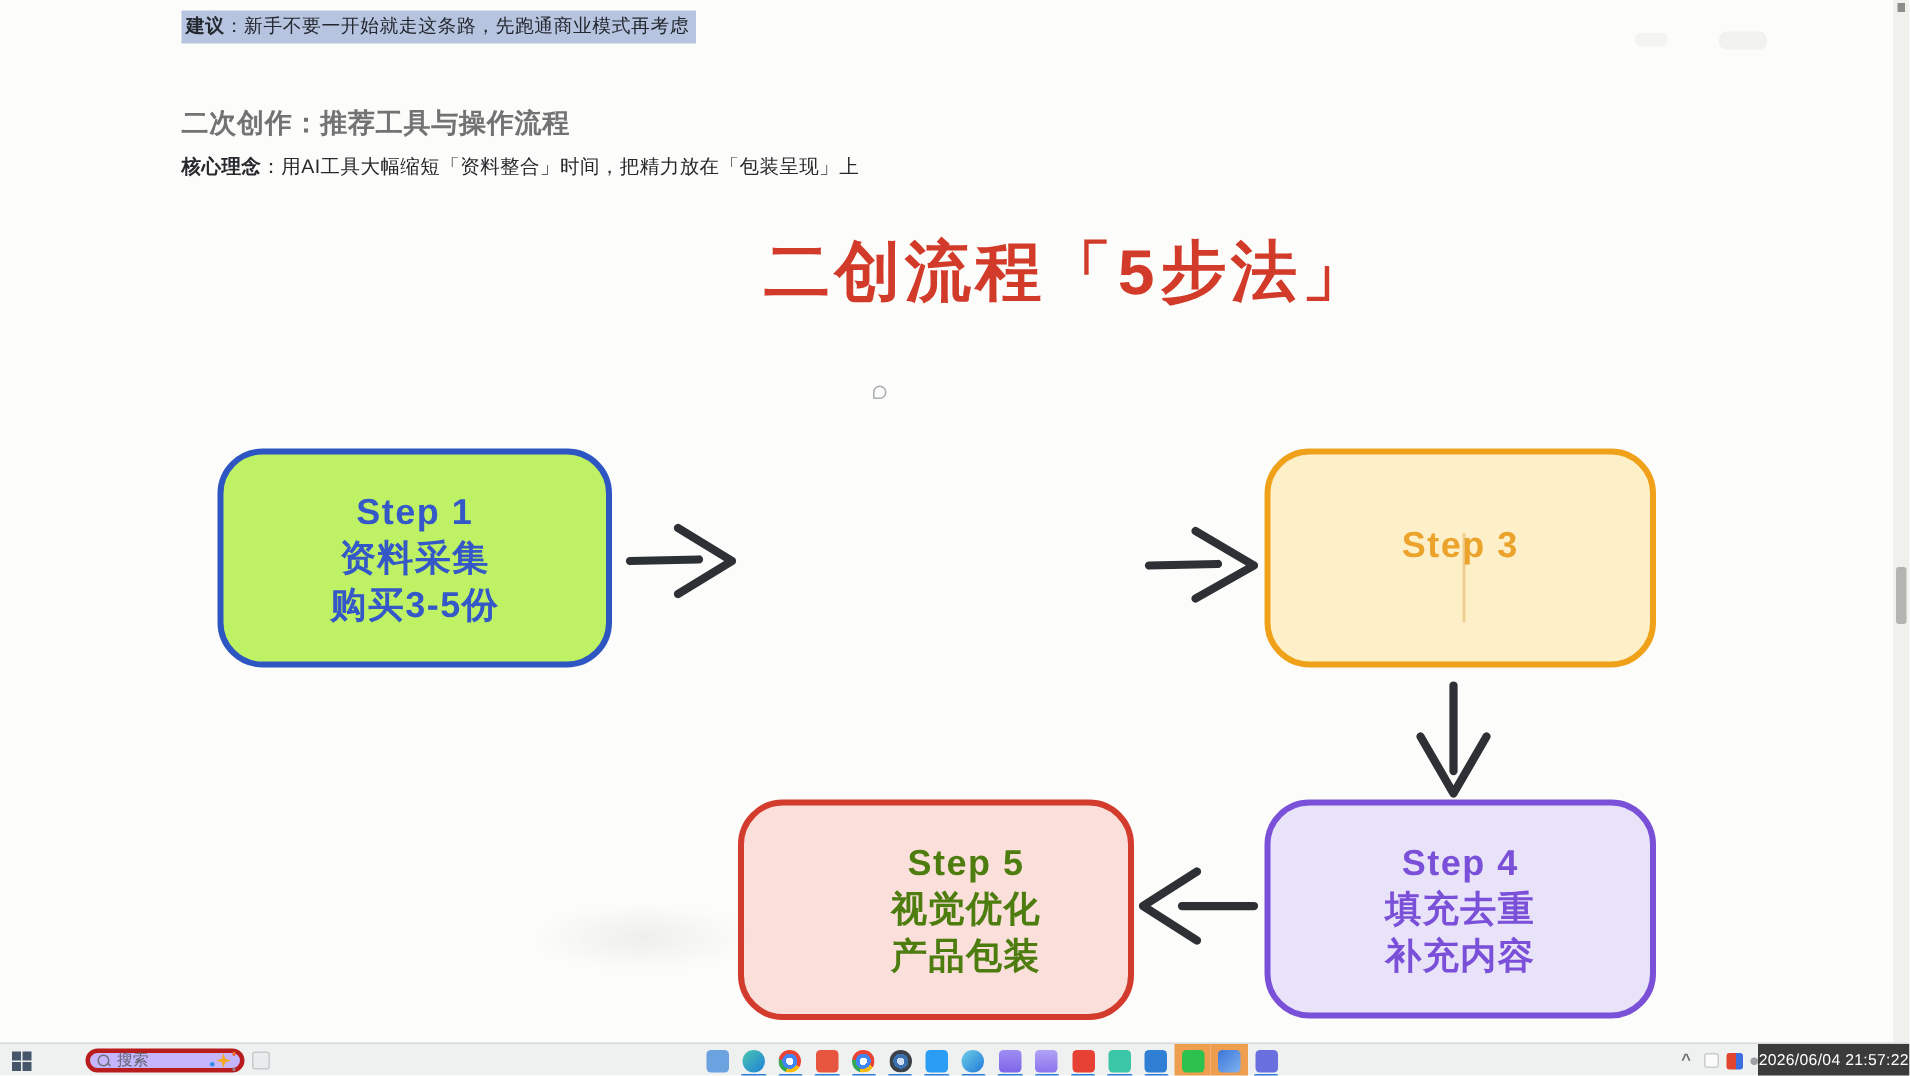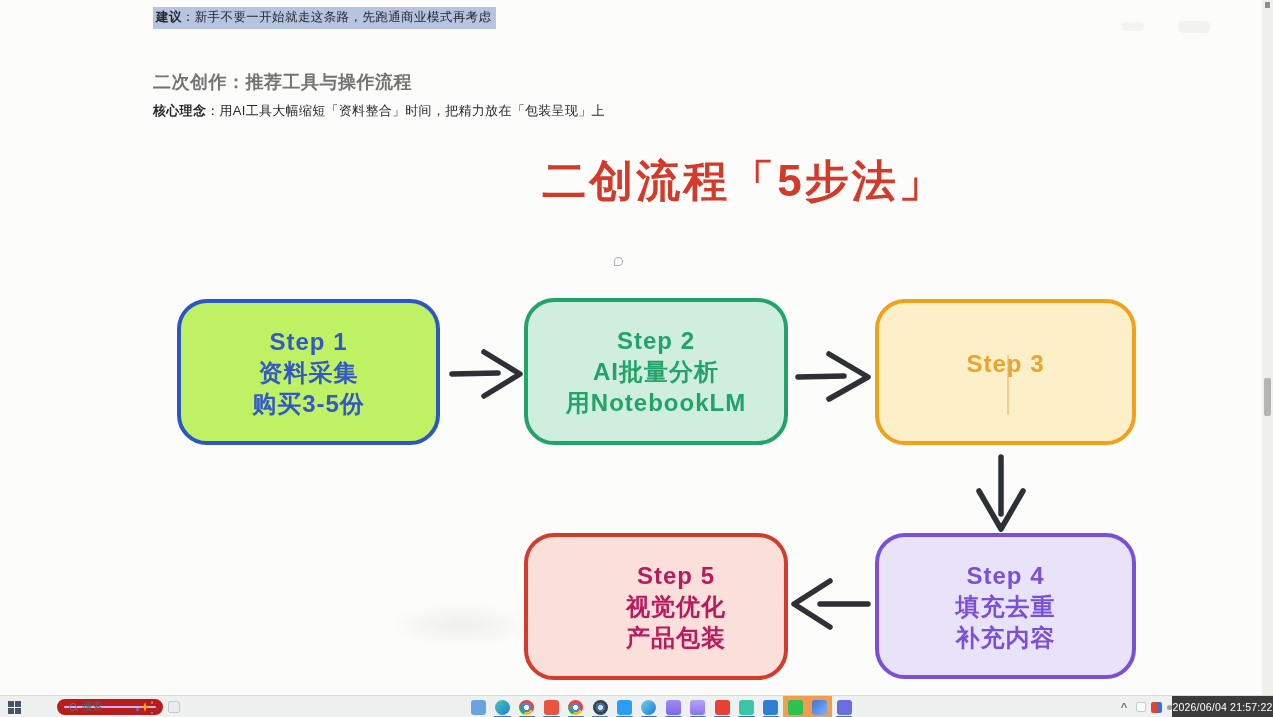--- a/index.html
+++ b/index.html
@@ -1,21 +1,21 @@
 <!DOCTYPE html>
 <html><head>
 <meta charset="utf-8">
 <style>
   * { margin:0; padding:0; box-sizing:border-box; }
   html,body { width:1273px; height:717px; overflow:hidden; }
   body { font-family:"Liberation Sans", sans-serif; }
   .screen { position:relative; width:1273px; height:717px; background:#fcfcfa; }
 
   
-  .slide { position:absolute; inset:0 0 22px 0; background:#fcfcfa; overflow:hidden;margin-left:32px; }
+  .slide { position:absolute; inset:0 0 22px 0; background:#fcfcfa; overflow:hidden; }
 
   .tip { position:absolute; left:121px; top:7px; font-size:12.5px; color:#23272e;
          padding:2px 5px 3px 3px; letter-spacing:0.4px; }
   .tip b { font-weight:700; }
 
   .heading { position:absolute; left:121px; top:70px; font-size:18px; font-weight:700;
              color:#737373; letter-spacing:0.5px; }
   .concept { position:absolute; left:121px; top:102px; font-size:13px; color:#26282c; letter-spacing:0.3px; }
   .concept b { font-weight:700; }
 
@@ -57,21 +57,21 @@
   
   .taskbar { position:absolute; left:0; bottom:0; width:1273px; height:22px;
              background:#eff1f1; border-top:1px solid #d8dadb; }
   .start { position:absolute; left:8px; top:4px; width:24px; height:14px;
            display:flex; align-items:center; }
   .win-logo { width:13px; height:13px; display:grid; grid-template-columns:6px 6px;
               grid-template-rows:6px 6px; gap:1px; }
   .win-logo span { background:#45566a; }
 
   .searchbox { position:absolute; left:57px; top:3px; width:106px; height:16px; background:#c4b5fd;
-               border:7px solid #b91c1c; border-radius:8px; display:flex; align-items:center;
+               border:3px solid #b91c1c; border-radius:8px; display:flex; align-items:center;
                padding:0 5px; }
   .mag { position:relative; width:8px; height:8px; margin-right:5px; flex:0 0 auto; }
   .mag::before { content:''; position:absolute; left:0; top:0; width:6px; height:6px;
                  border:1.3px solid #6b7076; border-radius:50%; }
   .mag::after { content:''; position:absolute; left:5.5px; top:5.5px; width:3px; height:1.3px;
                 background:#6b7076; transform:rotate(45deg); }
   .search-text { font-size:10.5px; color:#5f646a; flex:1 1 auto; }
   .sparkle { position:relative; width:12px; height:12px; flex:0 0 auto; }
   .sparkle .star { position:absolute; left:1px; top:1px; width:10px; height:10px; background:#f5a81f;
                    clip-path:polygon(50% 0,62% 38%,100% 50%,62% 62%,50% 100%,38% 62%,0 50%,38% 38%); }
@@ -112,50 +112,45 @@
     <div class="tip" style="background-color: rgb(183, 196, 224);">
       <b>建议</b><span>：新手不要一开始就走这条路，先跑通商业模式再考虑</span>
     </div>
 
     <div class="heading">二次创作：推荐工具与操作流程</div>
 
     <div class="concept">
       <b>核心理念</b><span>：用AI工具大幅缩短「资料整合」时间，把精力放在「包装呈现」上</span>
     </div>
 
-    <div class="diagram-title" style="color: rgb(210, 58, 42);">二创流程「5步法」</div>
+    <div class="diagram-title" style="color: rgb(210, 58, 42); font-family: Liberation Mono, monospace;">二创流程「5步法」</div>
 
     <span class="cursor-mark"></span>
 
     <div class="step box1" style="background-color: #bef264; border-color: rgb(45, 86, 195); color: rgb(53, 88, 200);">
       <div class="ln">Step 1</div>
       <div class="ln">资料采集</div>
       <div class="ln">购买3-5份</div>
     </div>
 
-    <div class="step box2" style="background-color: rgb(207, 238, 221); border-color: rgb(33, 163, 105); color: rgb(33, 163, 105);">
-      <div class="ln">Step 2</div>
-      <div class="ln">AI批量分析</div>
-      <div class="ln">用NotebookLM</div>
-    </div>
 
     <div class="step box3" style="background-color: rgb(253, 240, 201); border-color: rgb(240, 161, 26); color: rgb(236, 163, 43); justify-content: flex-end;">
       <div class="ln">Step 3</div>
       <div class="ln"></div>
       <div class="ln"></div>
       <div class="pen-line"></div>
     </div>
 
     <div class="step box4" style="background-color: rgb(233, 227, 250); border-color: rgb(123, 80, 216); color: rgb(123, 80, 216);">
       <div class="ln">Step 4</div>
       <div class="ln">填充去重</div>
       <div class="ln">补充内容</div>
     </div>
 
-    <div class="step box5" style="background-color: rgb(251, 223, 218); border-color: rgb(211, 59, 45); color: #be185d; padding-left: 40px;">
+    <div class="step box5" style="background-color: rgb(251, 223, 218); border-color: rgb(211, 59, 45); color: #4d7c0f; padding-left: 40px;">
       <div class="ln">Step 5</div>
       <div class="ln">视觉优化</div>
       <div class="ln">产品包装</div>
     </div>
 
     <div class="smudge"></div>
 
     <svg class="arrows" width="1273" height="695" viewBox="0 0 1273 695">
       <g stroke="#2d3136" stroke-width="5.5" stroke-linecap="round" stroke-linejoin="round" fill="none">
         <g>

